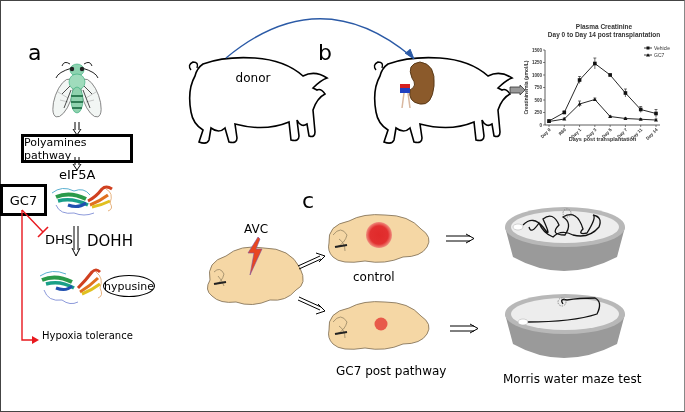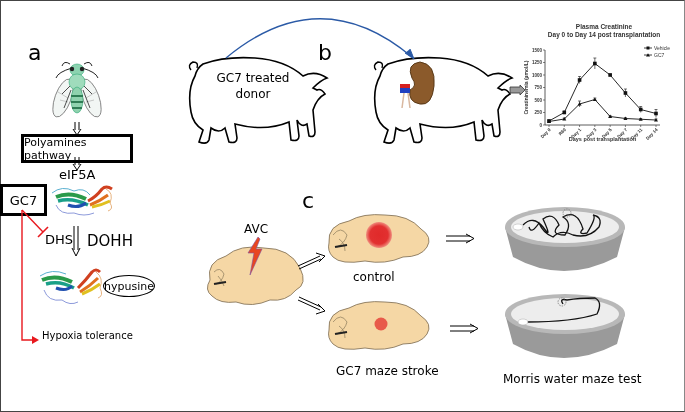--- a/index.html
+++ b/index.html
@@ -87,21 +87,20 @@
 
 <div class="lbl" style="left:42px;top:330px;font-size:10px;">Hypoxia tolerance</div>
 
 <div class="lbl panel-letter" style="left:318px;top:40px;">b</div>
 
 <svg style="left:185px;top:50px;" width="150" height="100" viewBox="0 0 150 100">
   <path d="M6 20 Q2 15 8 12 Q14 12 12 18" stroke="#000" stroke-width="1.4" fill="none"></path>
   <path d="M10 26 Q2 40 6 62 Q8 74 18 80 L14 92 Q22 95 24 90 L26 78 Q34 84 40 78 L44 92 Q52 94 52 88 L50 74 Q80 82 104 72 L106 90 Q114 92 114 86 L112 70 Q116 78 122 74 L124 86 Q130 88 130 82 L128 60 Q132 48 140 44 Q136 38 132 40 L128 38 Q136 30 142 28 Q130 20 118 26 Q100 10 70 8 Q40 6 18 14 Q12 18 10 26 Z" stroke="#000" stroke-width="1.6" fill="#fff"></path>
 </svg>
 <div class="lbl" style="left:208px;top:70px;font-size:12px;text-align:center;width:90px;line-height:16px;">
-  <div>GC7 treated</div>
   <div>donor</div>
 </div>
 
 <svg style="left:370px;top:50px;" width="150" height="100" viewBox="0 0 150 100">
   <path d="M6 20 Q2 15 8 12 Q14 12 12 18" stroke="#000" stroke-width="1.4" fill="none"></path>
   <path d="M10 26 Q2 40 6 62 Q8 74 18 80 L14 92 Q22 95 24 90 L26 78 Q34 84 40 78 L44 92 Q52 94 52 88 L50 74 Q80 82 104 72 L106 90 Q114 92 114 86 L112 70 Q116 78 122 74 L124 86 Q130 88 130 82 L128 60 Q132 48 140 44 Q136 38 132 40 L128 38 Q136 30 142 28 Q130 20 118 26 Q100 10 70 8 Q40 6 18 14 Q12 18 10 26 Z" stroke="#000" stroke-width="1.6" fill="#fff"></path>
 </svg>
 
 <svg style="left:400px;top:60px;" width="40" height="50" viewBox="0 0 40 50">
   <path d="M20 2 Q36 4 34 26 Q32 46 20 44 Q8 42 10 30 Q18 26 12 18 Q6 4 20 2 Z" fill="#8b5a2b" stroke="#5a3a18" stroke-width="1"></path>
@@ -247,21 +246,21 @@
   <circle cx="54" cy="22" r="13" fill="url(#lesion1)"></circle>
 </svg>
 <div class="lbl" style="left:353px;top:270px;font-size:12px;">control</div>
 
 <svg style="left:325px;top:300px;" width="110" height="60" viewBox="0 0 110 60">
   <path d="M4 30 Q2 12 24 8 Q38 0 60 2 Q84 2 96 16 Q108 24 102 34 Q96 44 78 44 Q60 52 40 48 Q16 52 8 44 Q2 38 4 30 Z" fill="#f5d7a5" stroke="#7a6a50" stroke-width="0.8"></path>
   <path d="M8 22 Q16 12 22 22 Q20 30 12 34 M14 26 Q20 30 20 38" stroke="#8a7a5a" stroke-width="0.7" fill="none"></path>
   <path d="M10 34 L22 32" stroke="#222" stroke-width="2"></path>
   <circle cx="56" cy="24" r="6.5" fill="#e85a4a"></circle>
 </svg>
-<div class="lbl" style="left:336px;top:364px;font-size:12px;">GC7 maze stroke</div>
+<div class="lbl" style="left:336px;top:364px;font-size:12px;">GC7 post pathway</div>
 
 <svg style="left:446px;top:234px;" width="30" height="10">
   <path d="M0 2 H24 M0 7 H24 M20 0 L28 4.5 L20 9" stroke="#000" stroke-width="1" fill="none"></path>
 </svg>
 <svg style="left:450px;top:324px;" width="30" height="10">
   <path d="M0 2 H24 M0 7 H24 M20 0 L28 4.5 L20 9" stroke="#000" stroke-width="1" fill="none"></path>
 </svg>
 
 <svg style="left:503px;top:205px;" width="125" height="75" viewBox="0 0 125 75">
   <path d="M2 22 L10 52 Q60 80 114 52 L122 22 Z" fill="#9a9a9a"></path>

